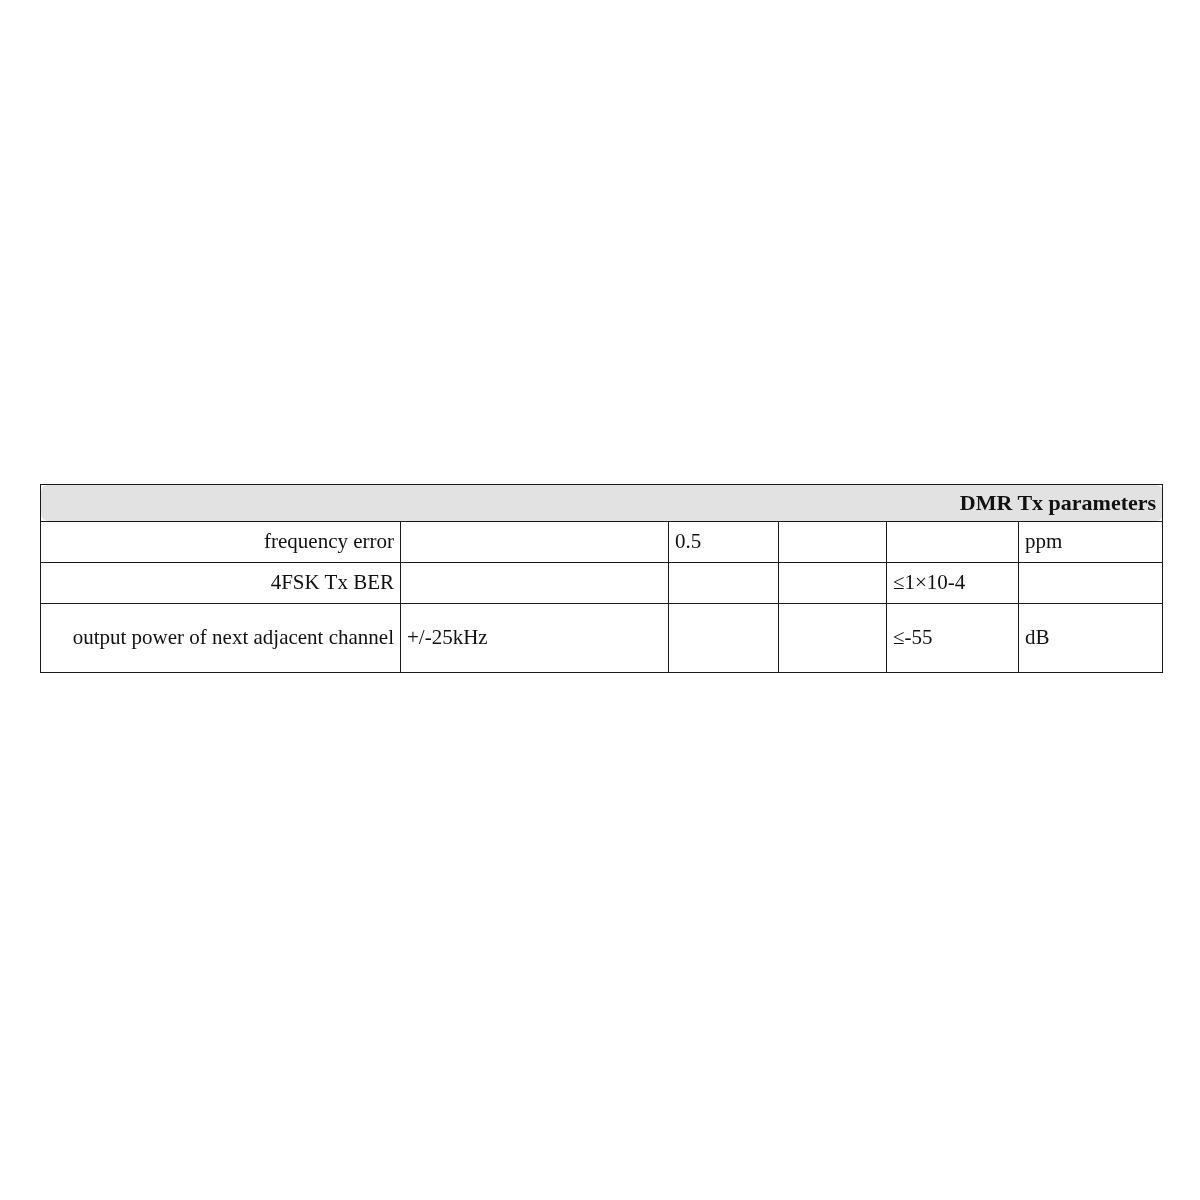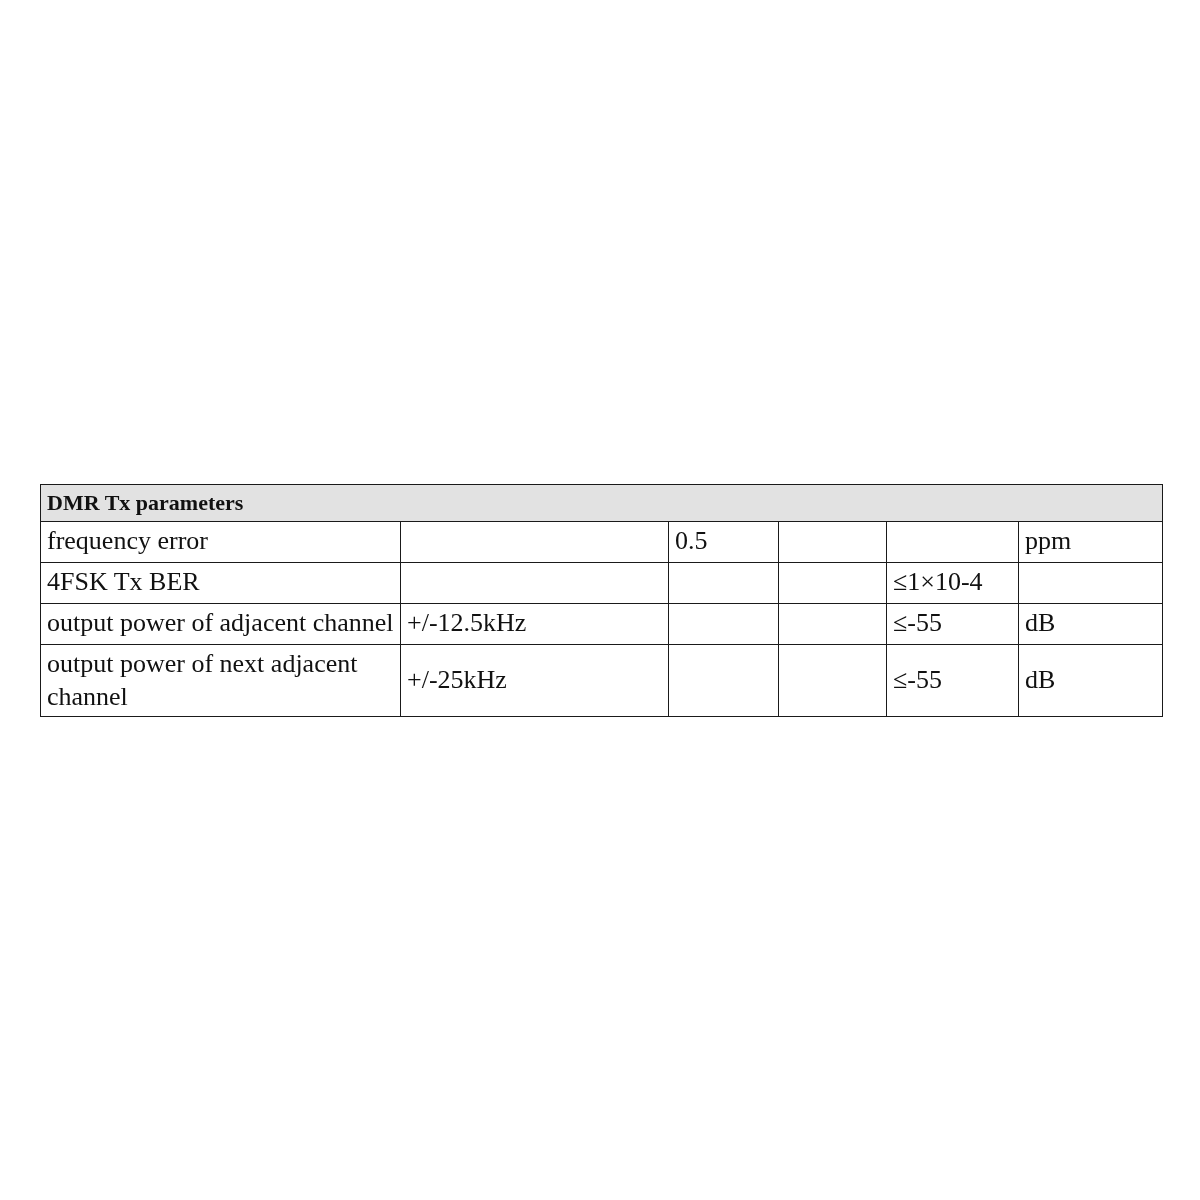--- a/index.html
+++ b/index.html
@@ -31,43 +31,44 @@
   }
   table.spec {
     border-collapse: collapse;
     width: 100%;
     table-layout: fixed;
     background: #ffffff;
   }
   table.spec td {
     border: 1.5px solid #1a1a1a;
     padding: 2px 6px;
-    font-size: 26px;
+    font-size: 21px;
     line-height: 1.25;
     vertical-align: middle;
     color: #111111;
   }
   
   col.c0 { width: 360px; }
   col.c1 { width: 268px; }
   col.c2 { width: 110px; }
   col.c3 { width: 108px; }
   col.c4 { width: 132px; }
   col.c5 { width: 144px; }
 
   tr.header-row td {
     background: #e2e2e2;
     font-weight: bold;
     font-size: 22px;
     padding-top: 4px;
     padding-bottom: 4px;
   }
   td.label {
-    text-align: left;
+    text-align: right;
     padding-left: 10px;
+    border-radius: 7px;
   }
   td.center {
     text-align: left;
   }
   tr.tall td {
     height: 64px;
   }
   tr.normal td {
     height: 36px;
   }
@@ -106,28 +107,20 @@
 
         <tr class="normal">
           <td class="label">4FSK Tx BER</td>
           <td class="center"></td>
           <td class="center"></td>
           <td class="center"></td>
           <td class="center">≤1×10-4</td>
           <td class="center"></td>
         </tr>
 
-        <tr class="normal">
-          <td class="label">output power of adjacent channel</td>
-          <td class="center">+/-12.5kHz</td>
-          <td class="center"></td>
-          <td class="center"></td>
-          <td class="center">≤-55</td>
-          <td class="center">dB</td>
-        </tr>
 
         <tr class="tall">
           <td class="label">
             <span class="wrap-label">output power of next adjacent channel</span>
           </td>
           <td class="center">+/-25kHz</td>
           <td class="center"></td>
           <td class="center"></td>
           <td class="center">≤-55</td>
           <td class="center">dB</td>

